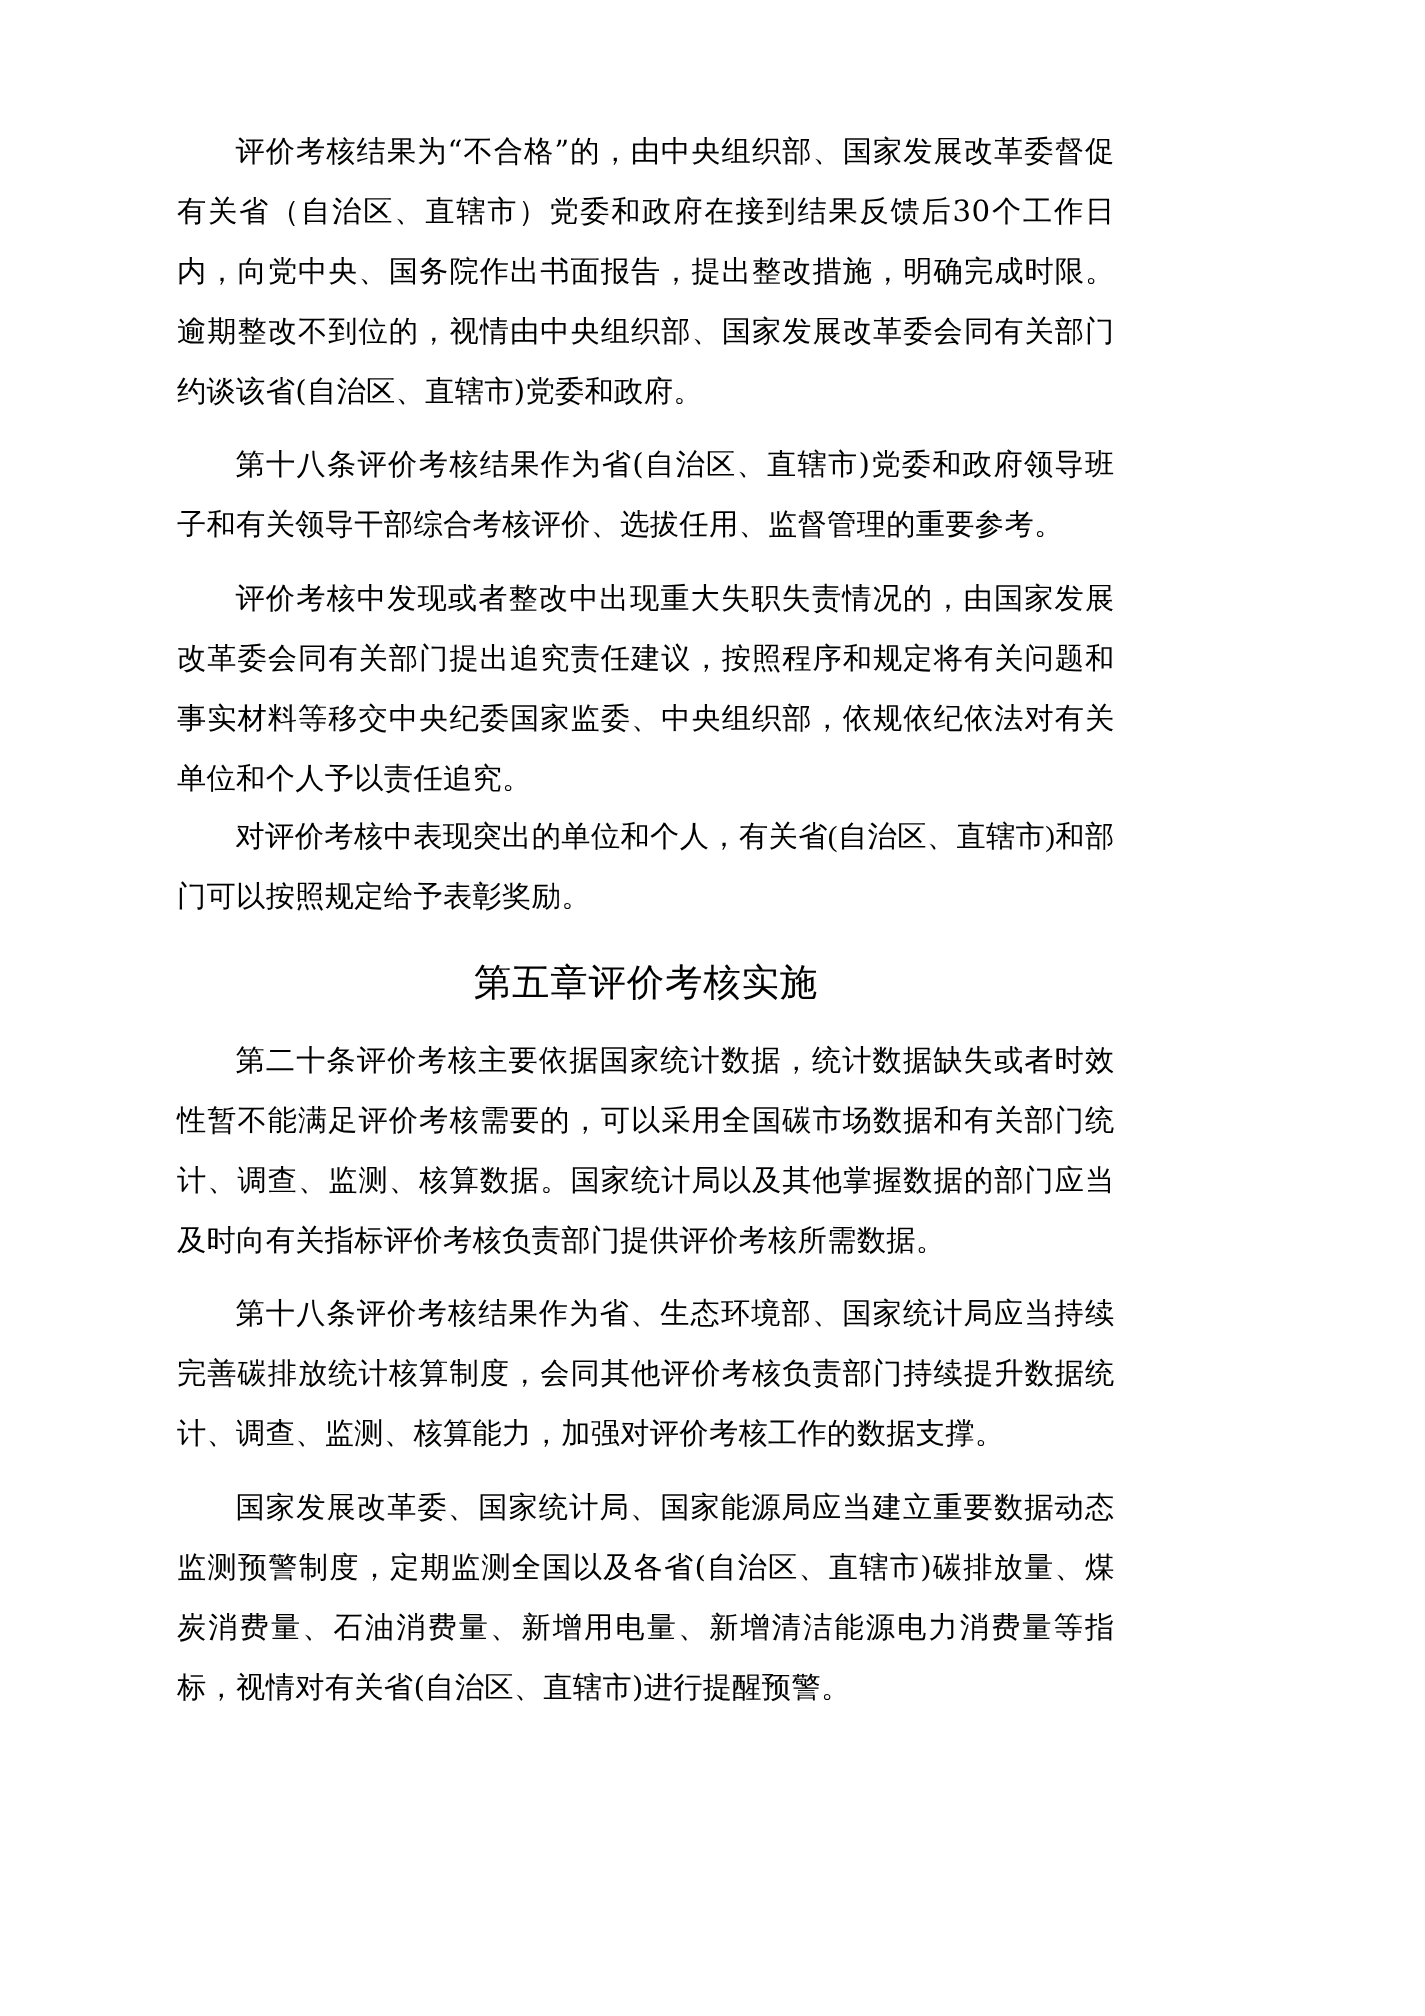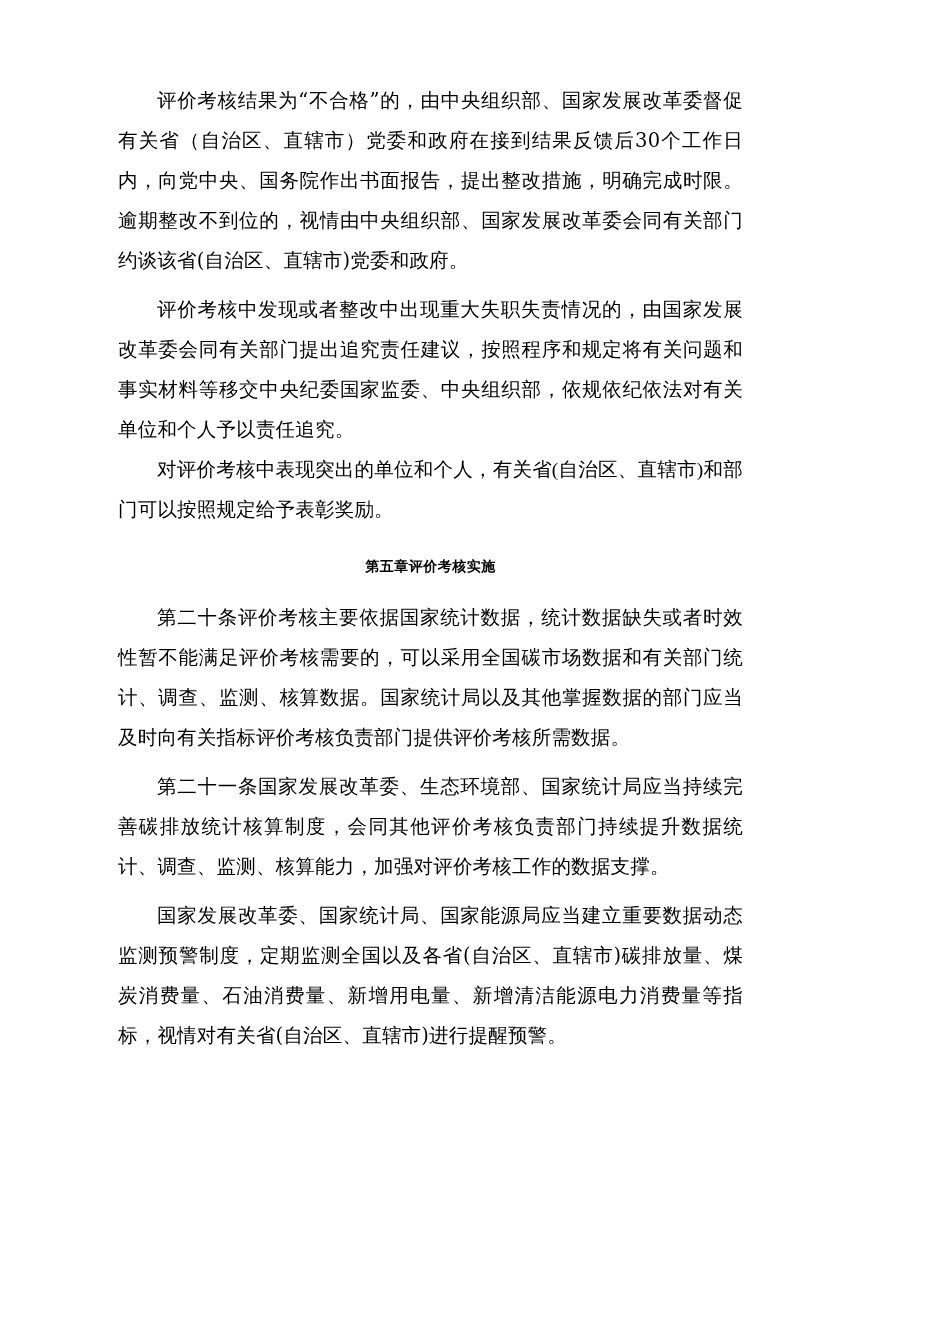--- a/index.html
+++ b/index.html
@@ -35,37 +35,38 @@
   }
   p.para.tight {
     margin-bottom: 0;
     font-family: Liberation Serif, serif;
   }
   p.para.gap {
     margin-top: 9px;
   }
   h2.chapter {
     margin: 16px 0 12px 0;
-    font-size: 14px;
+    font-size: 25px;
     line-height: 40px;
-    font-weight: bold;
+    font-weight: normal;
     text-align: center;
     letter-spacing: 0.5px;
   }
 </style>
 </head>
 <body>
 
 <div class="page">
   <div class="doc-body">
 
     <p class="para gap">评价考核结果为“不合格”的，由中央组织部、国家发展改革委督促有关省（自治区、直辖市）党委和政府在接到结果反馈后30个工作日内，向党中央、国务院作出书面报告，提出整改措施，明确完成时限。逾期整改不到位的，视情由中央组织部、国家发展改革委会同有关部门约谈该省(自治区、直辖市)党委和政府。</p>
+    <p class="para gap">第十八条评价考核结果作为省(自治区、直辖市)党委和政府领导班子和有关领导干部综合考核评价、选拔任用、监督管理的重要参考。</p>
     <p class="para gap">评价考核中发现或者整改中出现重大失职失责情况的，由国家发展改革委会同有关部门提出追究责任建议，按照程序和规定将有关问题和事实材料等移交中央纪委国家监委、中央组织部，依规依纪依法对有关单位和个人予以责任追究。</p>
     <p class="para tight">对评价考核中表现突出的单位和个人，有关省(自治区、直辖市)和部门可以按照规定给予表彰奖励。</p>
 
     <h2 class="chapter">第五章评价考核实施</h2>
 
     <p class="para gap">第二十条评价考核主要依据国家统计数据，统计数据缺失或者时效性暂不能满足评价考核需要的，可以采用全国碳市场数据和有关部门统计、调查、监测、核算数据。国家统计局以及其他掌握数据的部门应当及时向有关指标评价考核负责部门提供评价考核所需数据。</p>
-    <p class="para gap">第二十一条国家发展改革委、生态环境部、国家统计局应当持续完善碳排放统计核算制度，会同其他评价考核负责部门持续提升数据统计、调查、监测、核算能力，加强对评价考核工作的数据支撑。</p>
+    <p class="para gap">第十八条评价考核结果作为省、生态环境部、国家统计局应当持续完善碳排放统计核算制度，会同其他评价考核负责部门持续提升数据统计、调查、监测、核算能力，加强对评价考核工作的数据支撑。</p>
     <p class="para gap">国家发展改革委、国家统计局、国家能源局应当建立重要数据动态监测预警制度，定期监测全国以及各省(自治区、直辖市)碳排放量、煤炭消费量、石油消费量、新增用电量、新增清洁能源电力消费量等指标，视情对有关省(自治区、直辖市)进行提醒预警。</p>
 
   </div>
 </div>
 
 </body></html>

